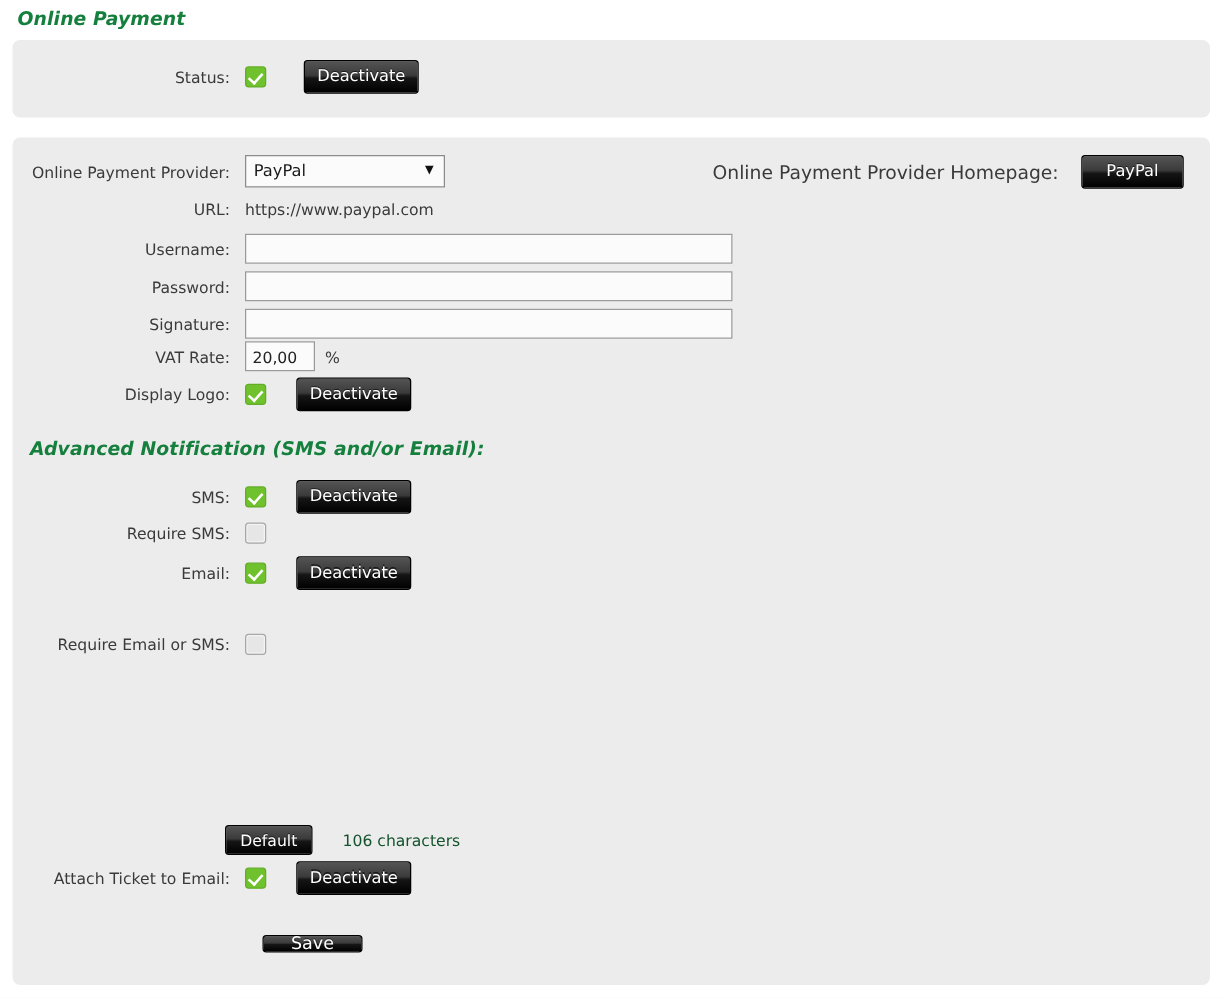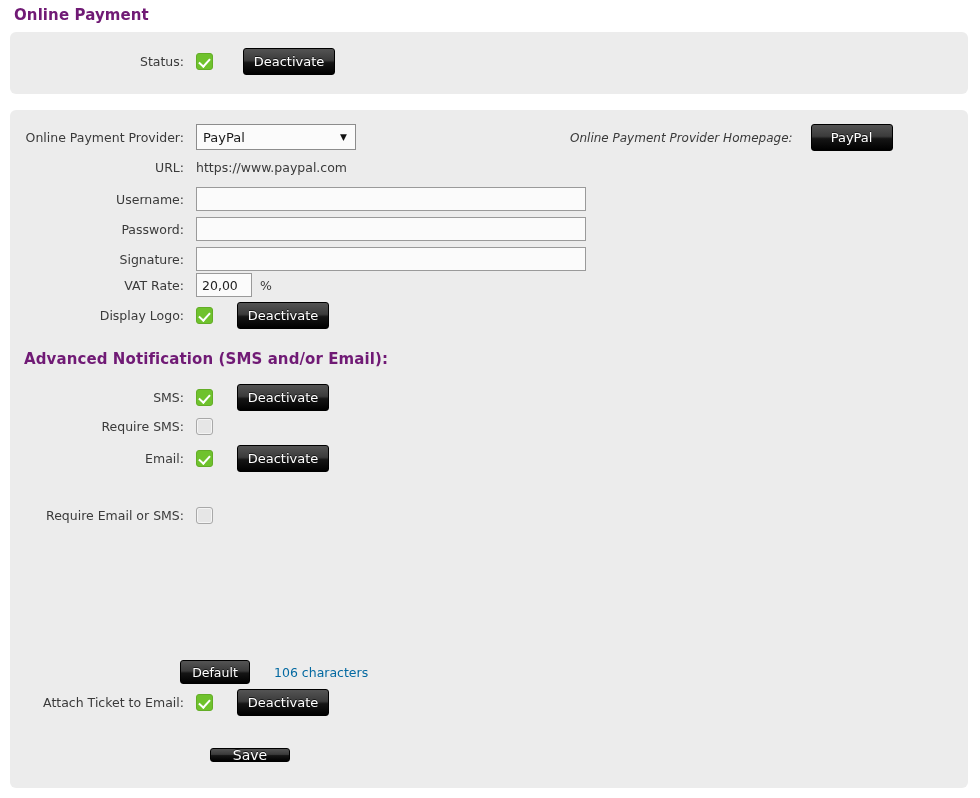--- a/index.html
+++ b/index.html
@@ -14,24 +14,25 @@
 
   .page {
     position: relative;
     width: 980px;
     height: 798px;
     background: #ffffff;
   }
 
   
   .section-title {
-    color: #701a75;
+    color: #15803d;
     font-size: 15px;
     font-weight: 600;
     letter-spacing: 0.1px;
+    font-style: italic;
   }
 
   #page-title {
     position: absolute;
     left: 14px;
     top: 6px;
   }
 
   
   .panel {
@@ -186,21 +187,21 @@
     position: absolute;
     right: 2px;
     bottom: 2px;
     width: 12px;
     height: 12px;
     pointer-events: none;
   }
 
   .char-count {
     font-size: 12.5px;
-    color: #0369a1;
+    color: #14532d;
     margin-left: 24px;
   }
 </style>
 </head>
 <body>
 
 <div class="page">
 
   <div id="page-title" class="section-title">Online Payment</div>
 
@@ -216,21 +217,21 @@
 
     <div class="row" style="left:0; top:14px;">
       <span class="field-label">Online Payment Provider:</span>
       <div class="select-box">
         <span>PayPal</span>
         <span class="caret">▼</span>
       </div>
     </div>
 
     <div class="row" style="left:560px; top:14px;">
-      <span style="font-size:12px;color:#3a3a3a;white-space:nowrap;font-style:italic;">Online Payment Provider Homepage:</span>
+      <span style="font-size:15px;color:#3a3a3a;white-space:nowrap;">Online Payment Provider Homepage:</span>
       <button class="btn" style="margin-left:18px;width:82px;">PayPal</button>
     </div>
 
     <div class="row" style="left:0; top:50px;">
       <span class="field-label">URL:</span>
       <span class="static-val">https://www.paypal.com</span>
     </div>
 
     <div class="row" style="left:0; top:77px;">
       <span class="field-label">Username:</span>

